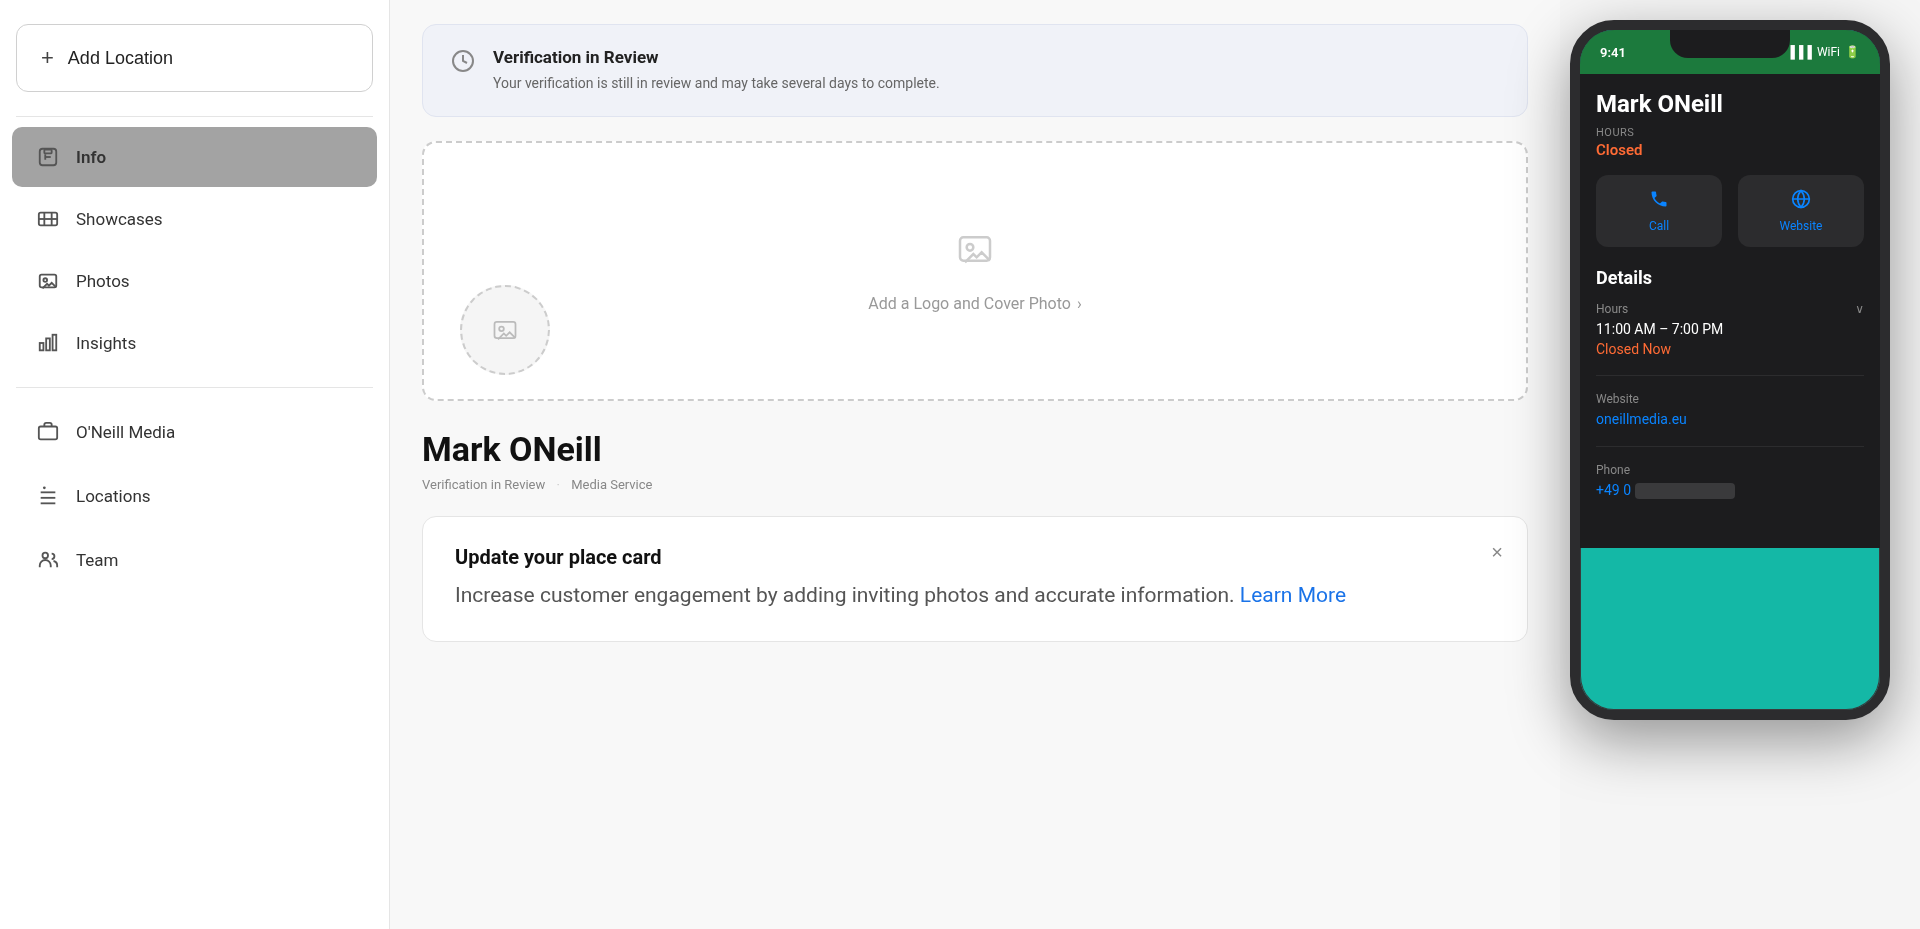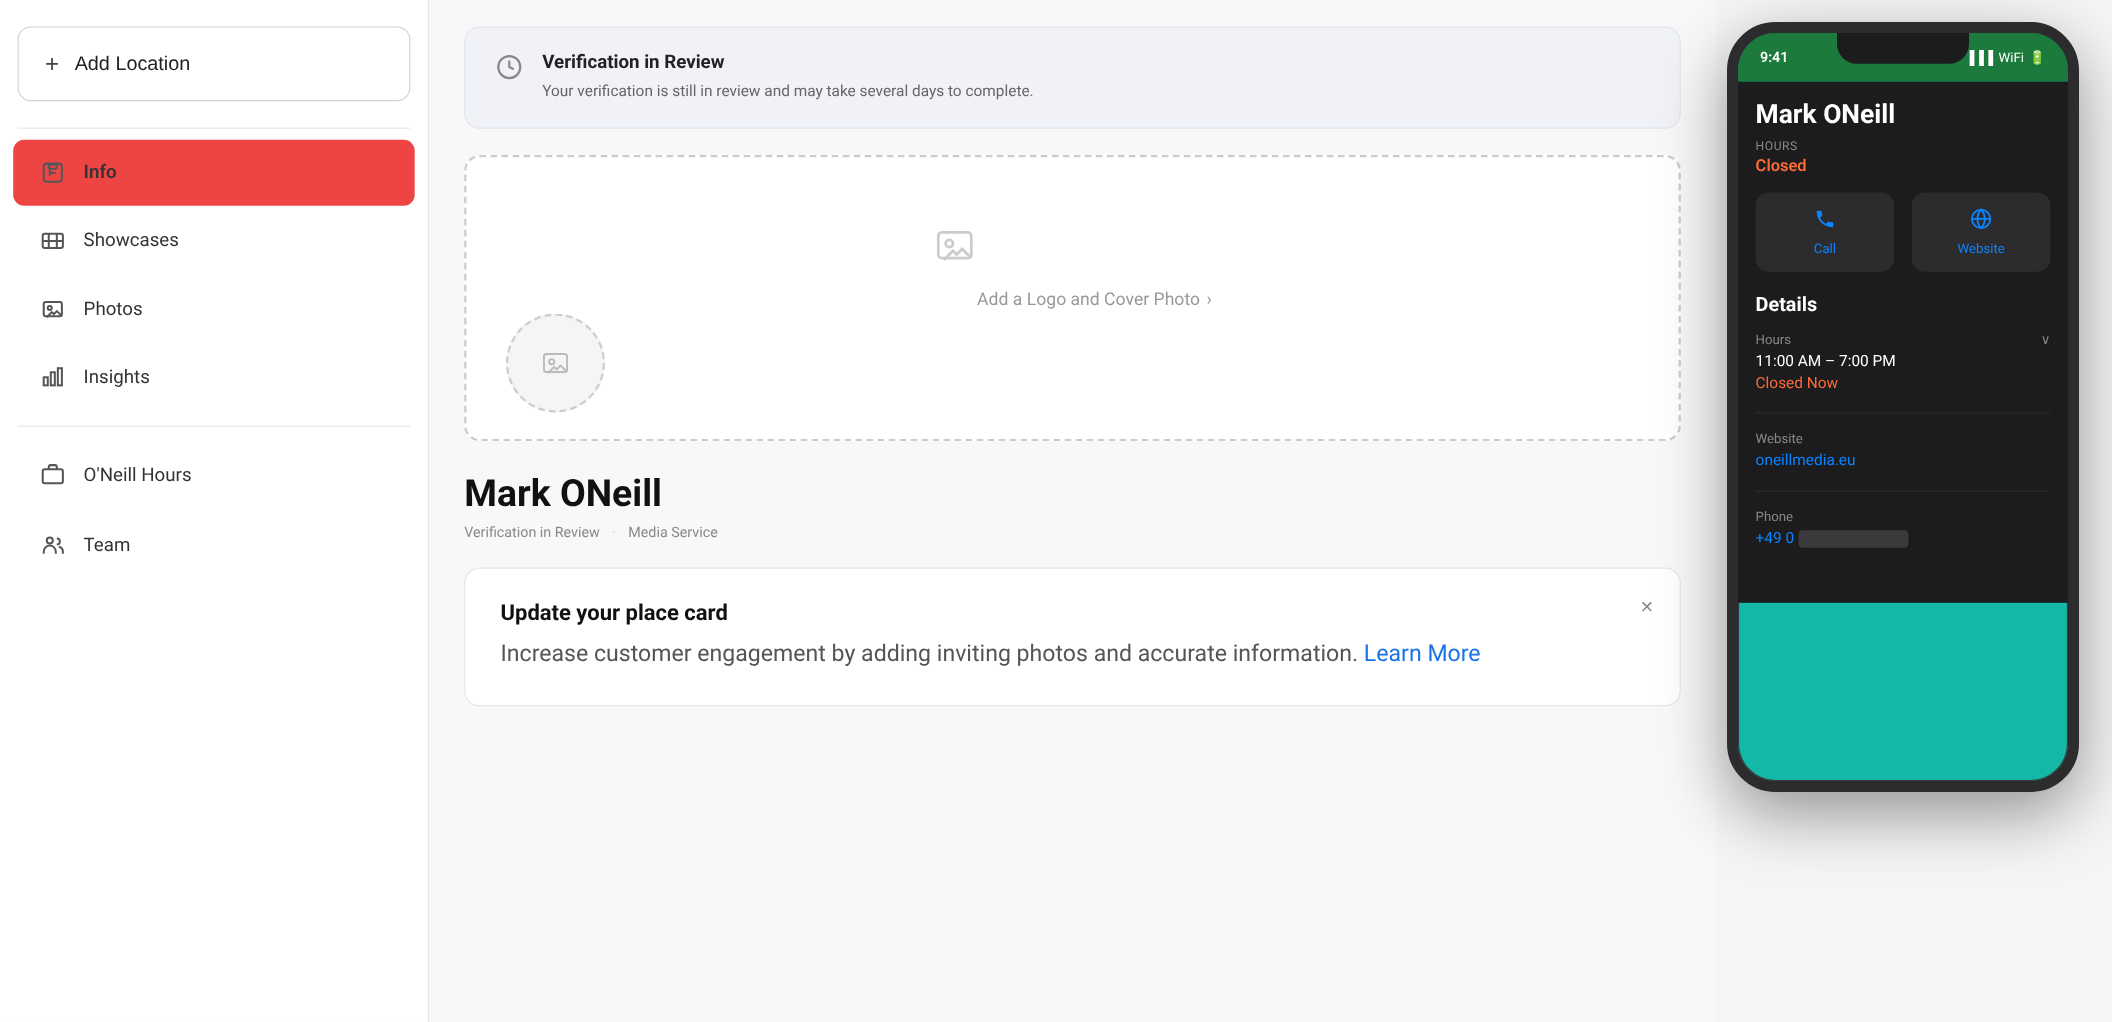--- a/index.html
+++ b/index.html
@@ -50,21 +50,21 @@
       align-items: center;
       gap: 16px;
       padding: 18px 24px;
       cursor: pointer;
       font-size: 17px;
       color: #333;
       border-radius: 10px;
       margin: 2px 12px;
     }
     .sidebar-nav-item.active {
-      background: #ef4444;
+      background: #a3a3a3;
       font-weight: 600;
     }
     .nav-icon {
       width: 24px;
       height: 24px;
       display: flex;
       align-items: center;
       justify-content: center;
       color: #555;
     }
@@ -110,21 +110,22 @@
       color: #666;
       line-height: 1.5;
     }
 
     
     .photo-upload-area {
       border: 2px dashed #ccc;
       border-radius: 14px;
       padding: 60px 20px;
       display: flex;
-      flex-direction: row;
+      flex-direction: column;
+      align-items: center;
       justify-content: center;
       margin-bottom: 28px;
       position: relative;
       min-height: 260px;
       background: white;
     }
     .photo-placeholder-icon {
       color: #bbb;
       font-size: 36px;
       margin-bottom: 16px;
@@ -412,21 +413,32 @@
 
   <div class="sidebar-section-divider"></div>
 
   <div class="sidebar-nav-item">
     <span class="nav-icon">
       <svg width="22" height="22" viewBox="0 0 24 24" fill="none" stroke="currentColor" stroke-width="2">
         <rect x="2" y="6" width="20" height="14" rx="2"></rect>
         <path d="M16 6V4a2 2 0 0 0-2-2h-4a2 2 0 0 0-2 2v2"></path>
       </svg>
     </span>
-    <span>O'Neill Hours</span>
+    <span>O'Neill Media</span>
+  </div>
+  <div class="sidebar-nav-item">
+    <span class="nav-icon">
+      <svg width="22" height="22" viewBox="0 0 24 24" fill="none" stroke="currentColor" stroke-width="2">
+        <line x1="4" y1="8" x2="20" y2="8"></line>
+        <line x1="4" y1="14" x2="20" y2="14"></line>
+        <line x1="4" y1="20" x2="20" y2="20"></line>
+        <circle cx="8" cy="3" r="1.5" fill="currentColor" stroke="none"></circle>
+      </svg>
+    </span>
+    <span>Locations</span>
   </div>
   <div class="sidebar-nav-item">
     <span class="nav-icon">
       <svg width="22" height="22" viewBox="0 0 24 24" fill="none" stroke="currentColor" stroke-width="2">
         <circle cx="9" cy="7" r="3"></circle>
         <path d="M3 20v-2a6 6 0 0 1 12 0v2"></path>
         <path d="M16 11a3 3 0 1 0 0-6"></path>
         <path d="M22 20v-2a5 5 0 0 0-4-4.9"></path>
       </svg>
     </span>

